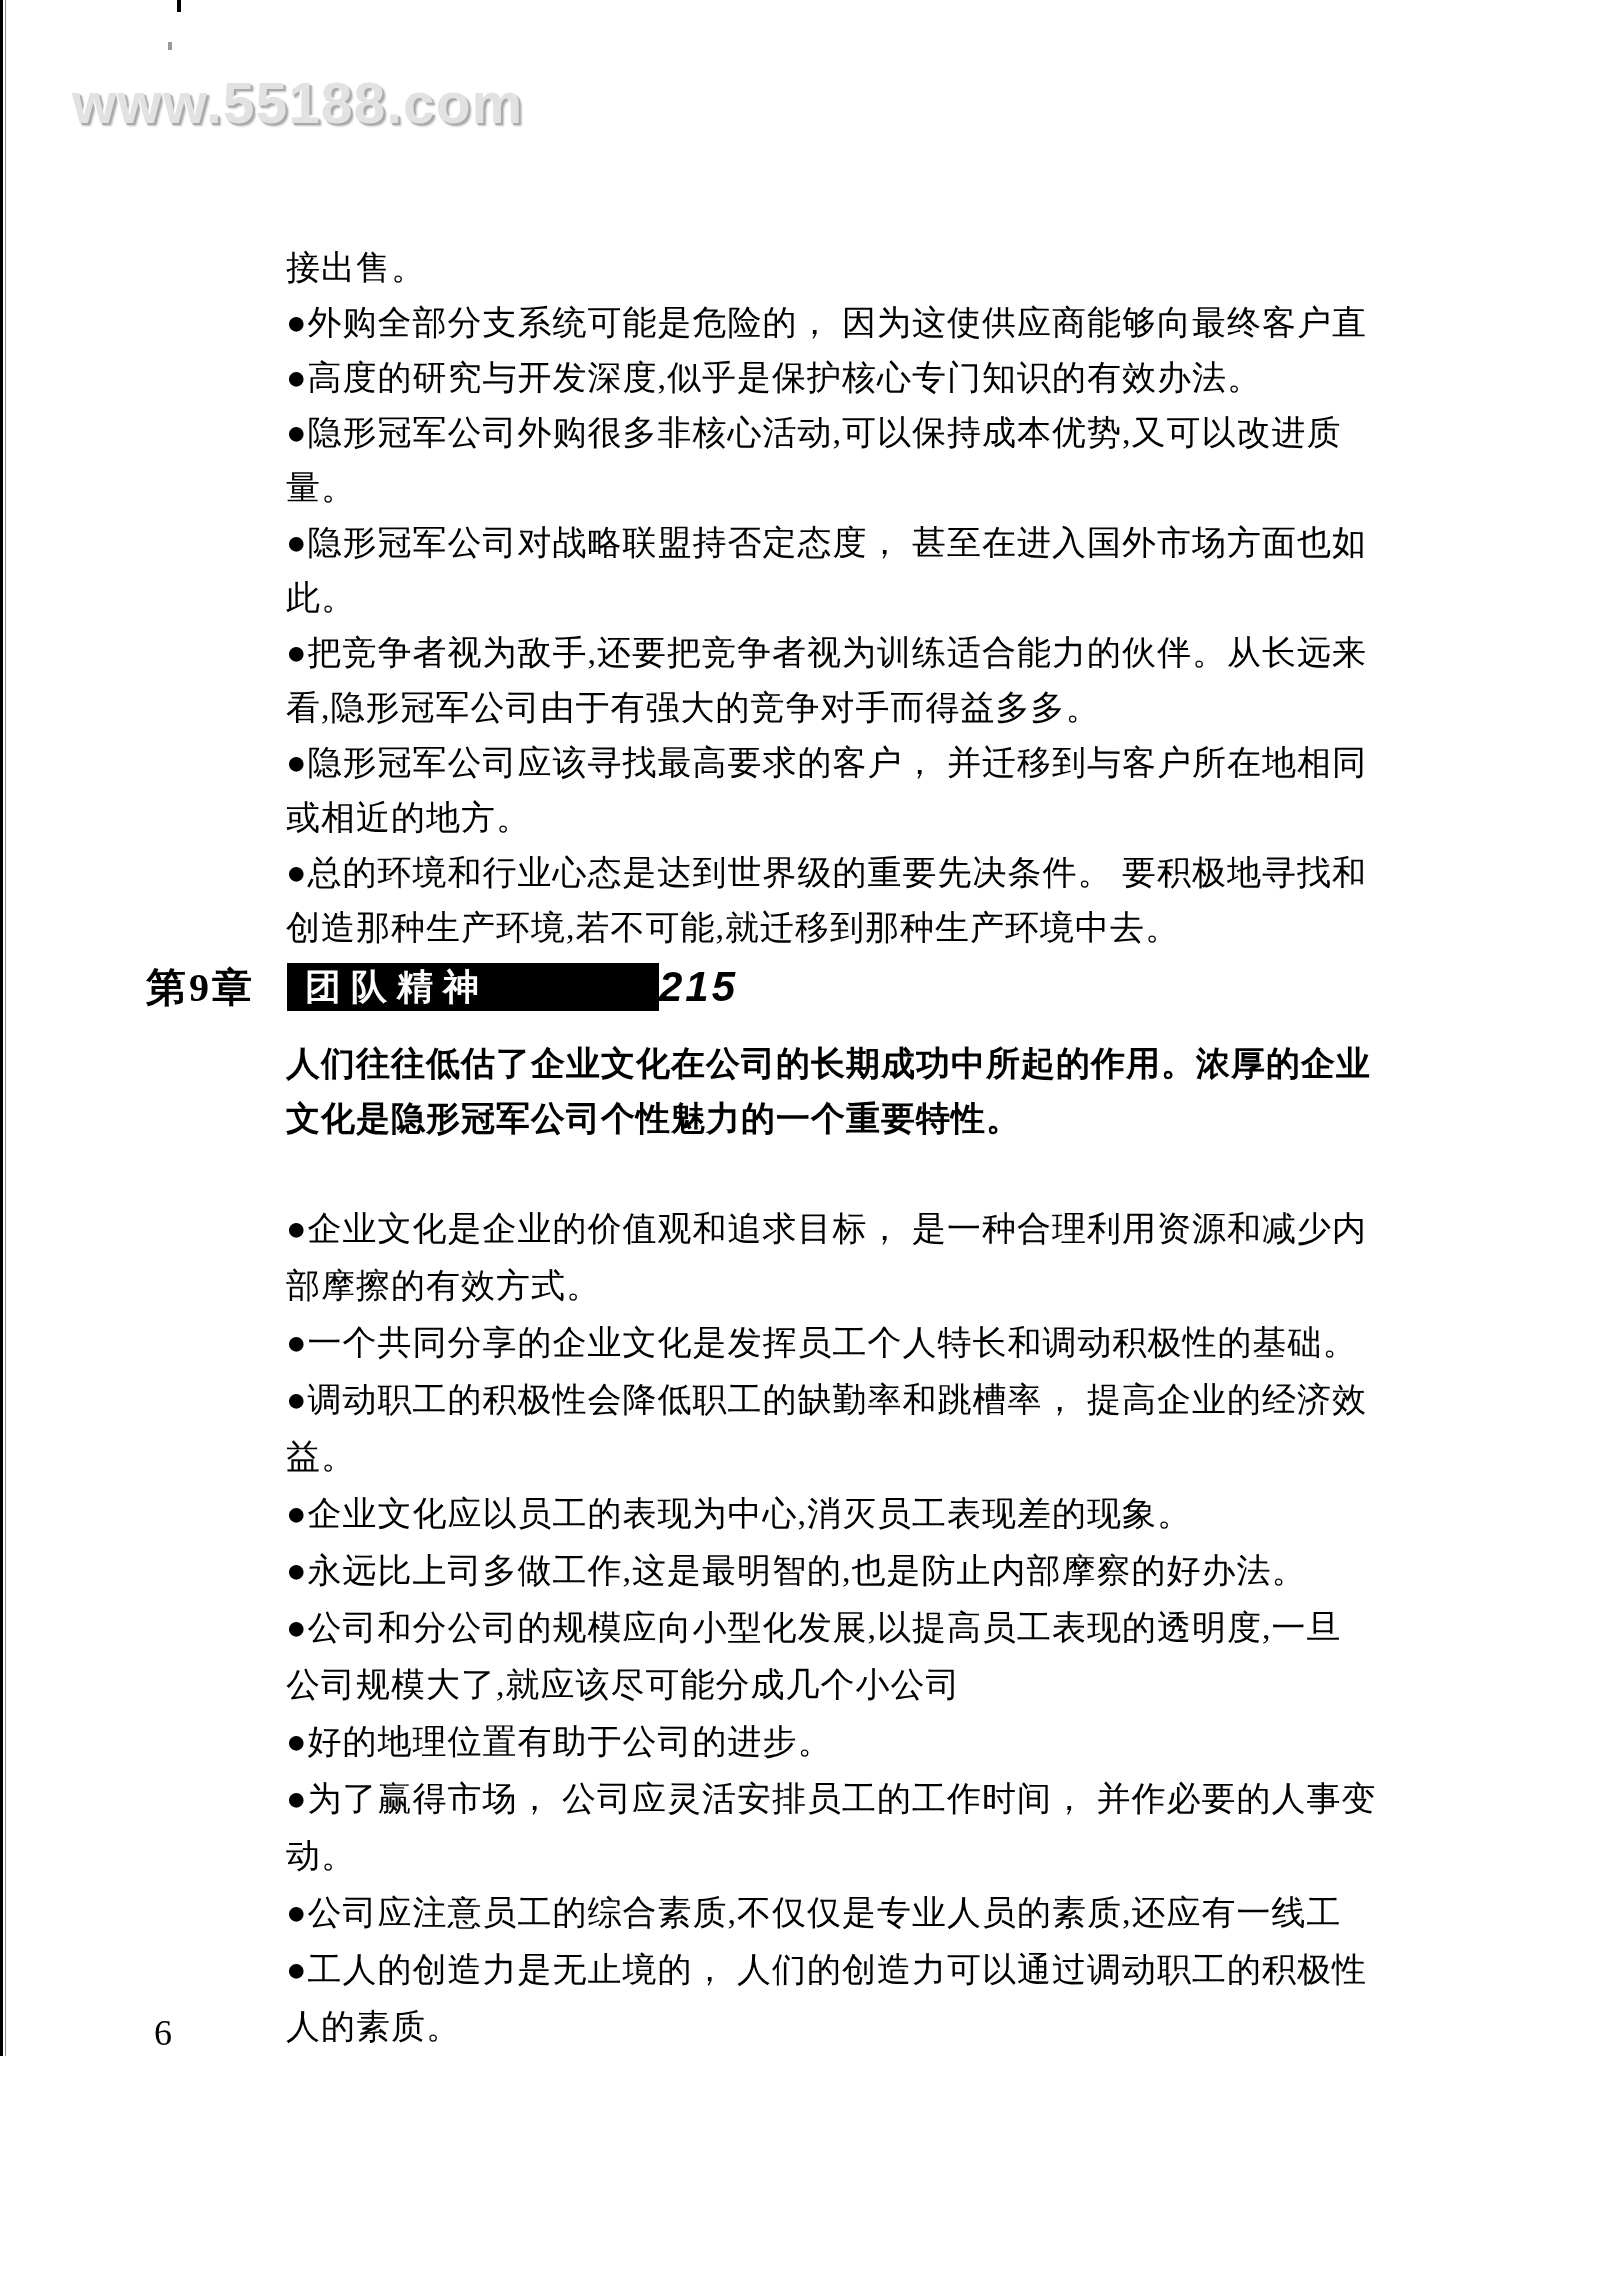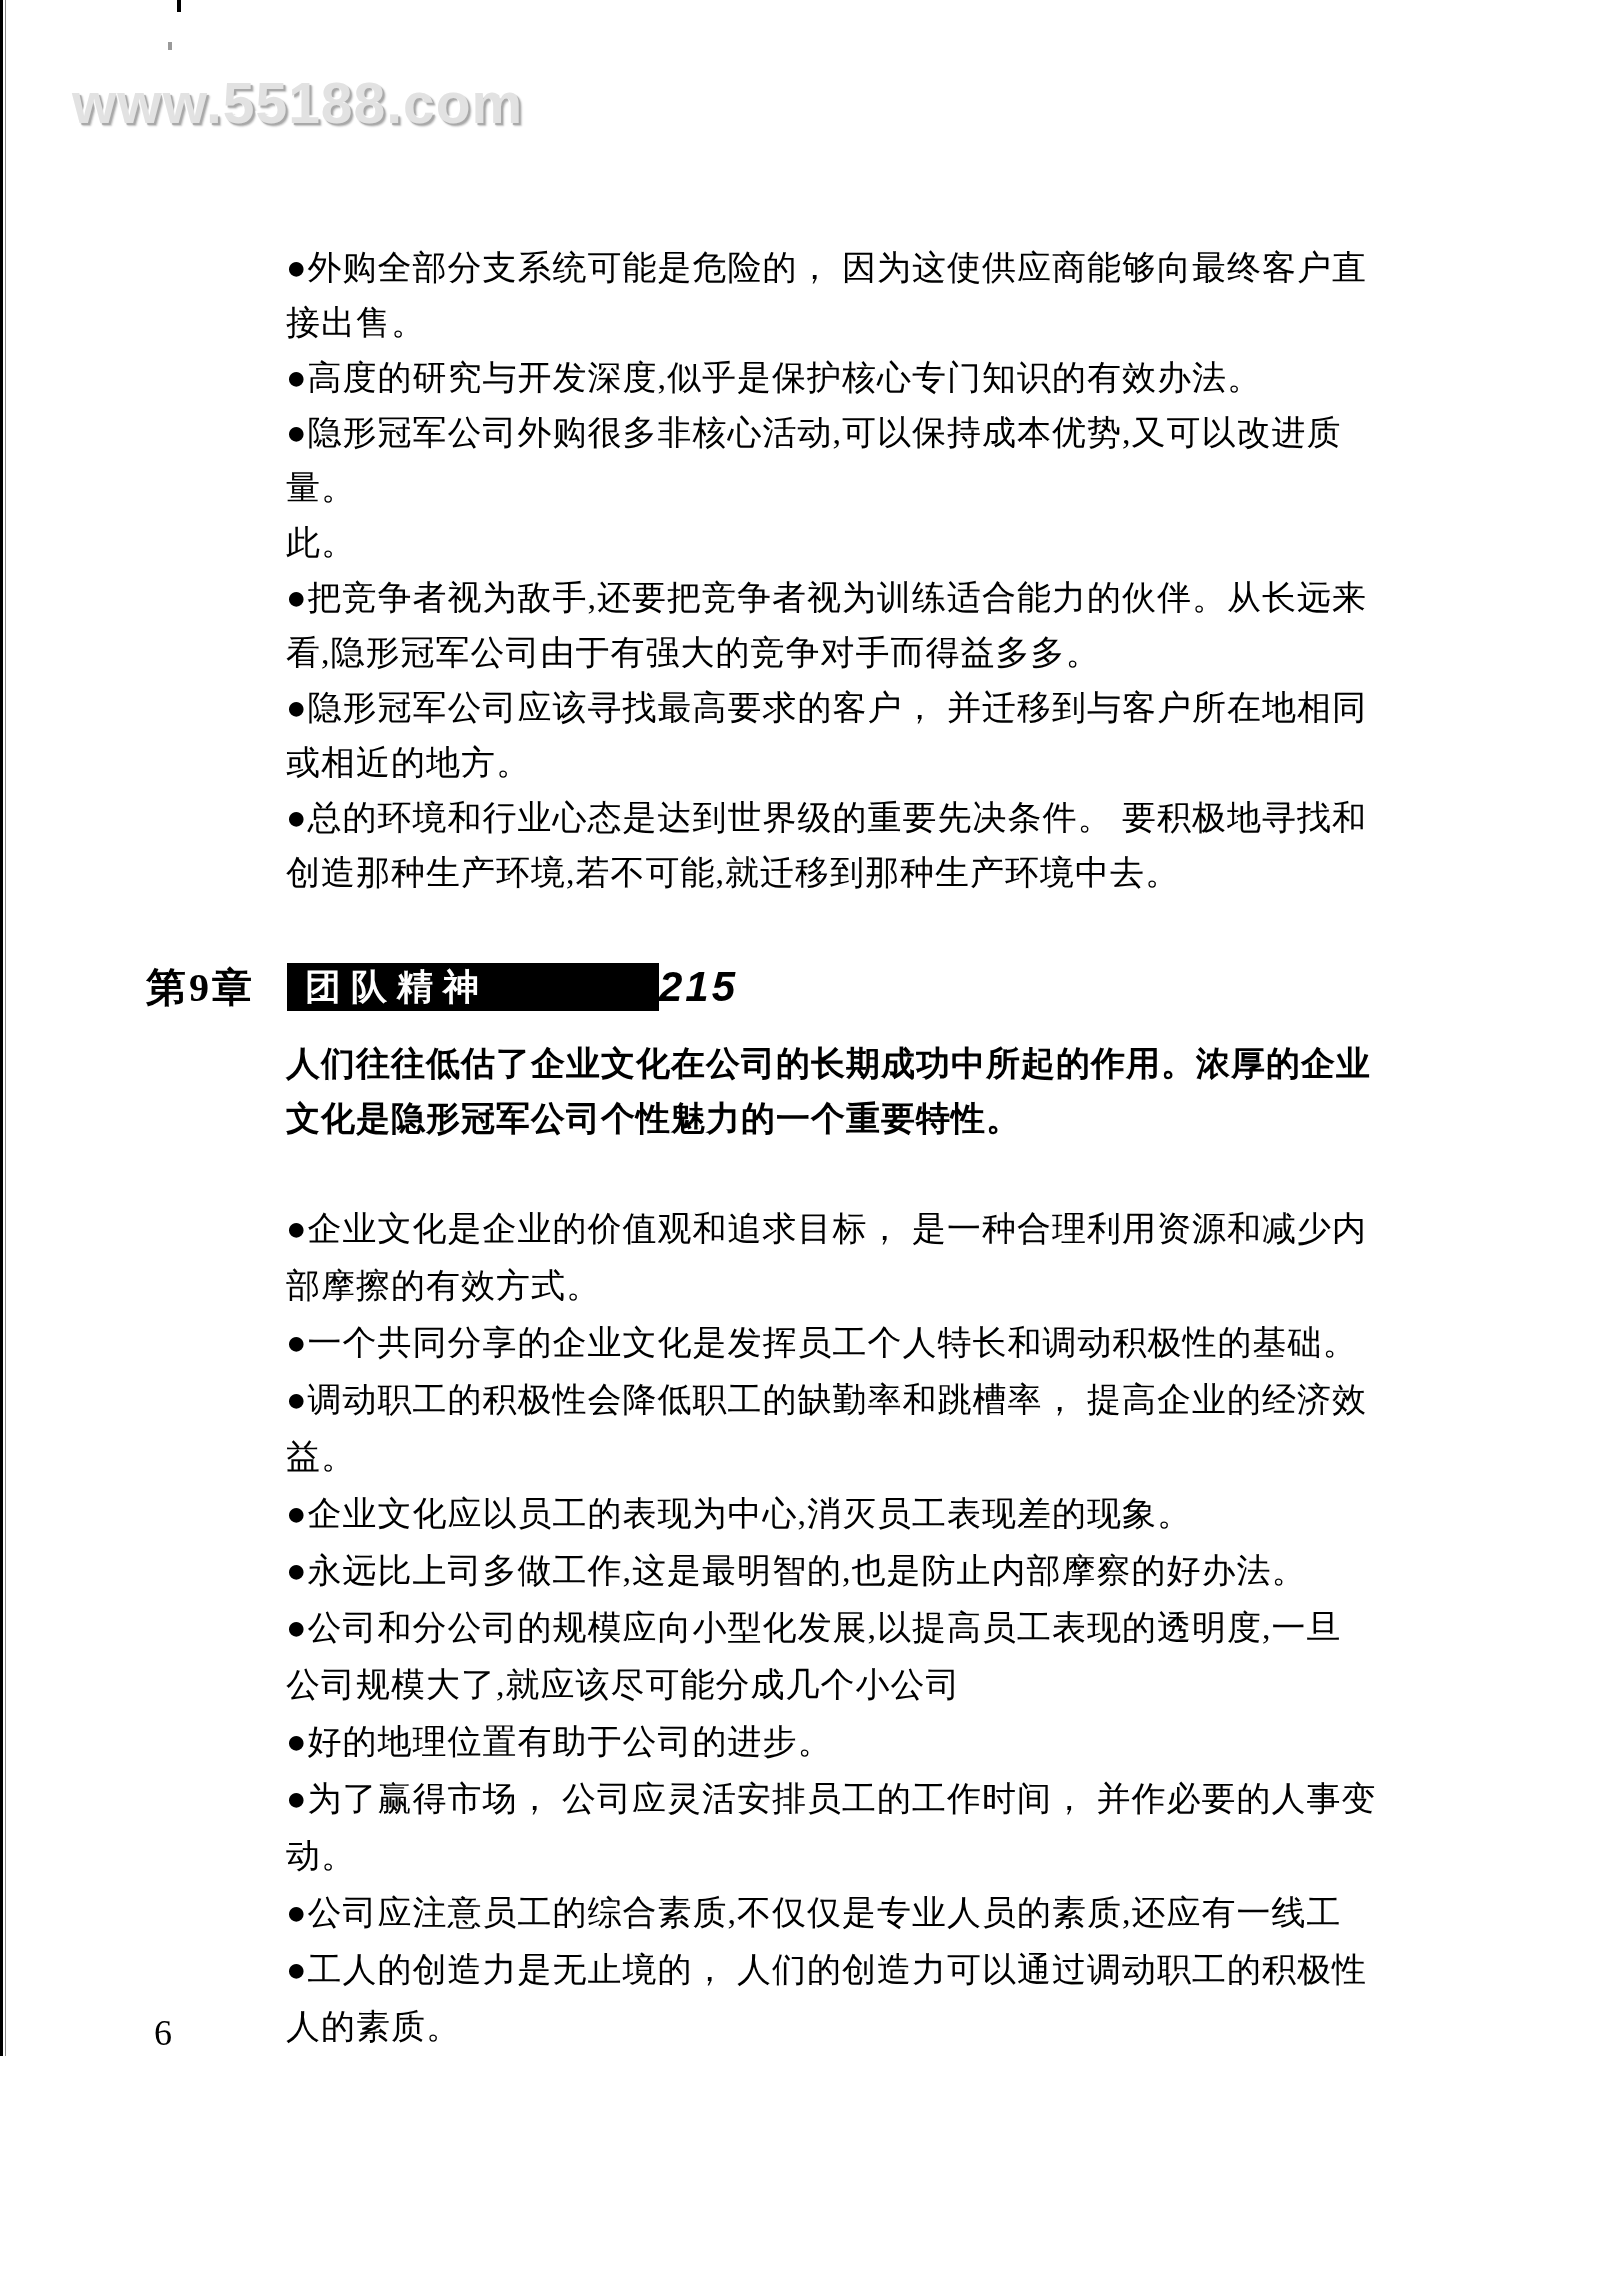--- a/index.html
+++ b/index.html
@@ -66,25 +66,26 @@
 
 <div class="page">
 
   <div class="edge-line-1"></div>
   <div class="edge-line-2"></div>
 
   <div class="wm wm-top">www.55188.com</div>
   <div class="wm wm-bottom">www.55188.com</div>
 
   <div class="textcol col-a">
+    <div class="ln">接出售。</div>
     <div class="ln">●外购全部分支系统可能是危险的， 因为这使供应商能够向最终客户直</div>
-    <div class="ln">接出售。</div>
     <div class="ln">●高度的研究与开发深度,似乎是保护核心专门知识的有效办法。</div>
     <div class="ln">●隐形冠军公司外购很多非核心活动,可以保持成本优势,又可以改进质</div>
     <div class="ln">量。</div>
+    <div class="ln">●隐形冠军公司对战略联盟持否定态度， 甚至在进入国外市场方面也如</div>
     <div class="ln">此。</div>
     <div class="ln">●把竞争者视为敌手,还要把竞争者视为训练适合能力的伙伴。从长远来</div>
     <div class="ln">看,隐形冠军公司由于有强大的竞争对手而得益多多。</div>
     <div class="ln">●隐形冠军公司应该寻找最高要求的客户， 并迁移到与客户所在地相同</div>
     <div class="ln">或相近的地方。</div>
     <div class="ln">●总的环境和行业心态是达到世界级的重要先决条件。 要积极地寻找和</div>
     <div class="ln">创造那种生产环境,若不可能,就迁移到那种生产环境中去。</div>
   </div>
 
   <div class="chapter">

